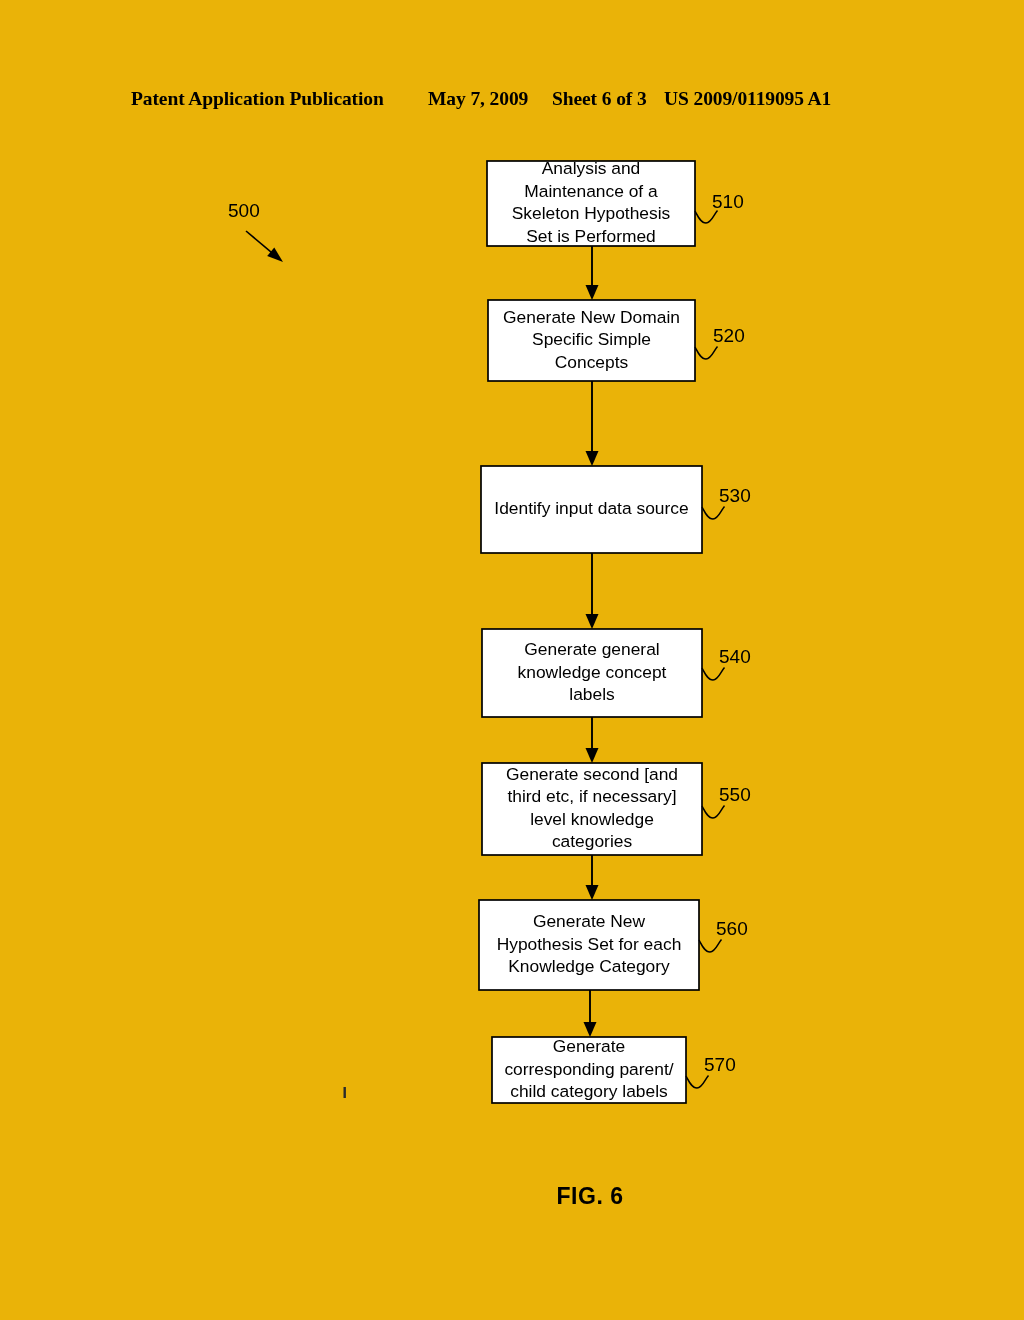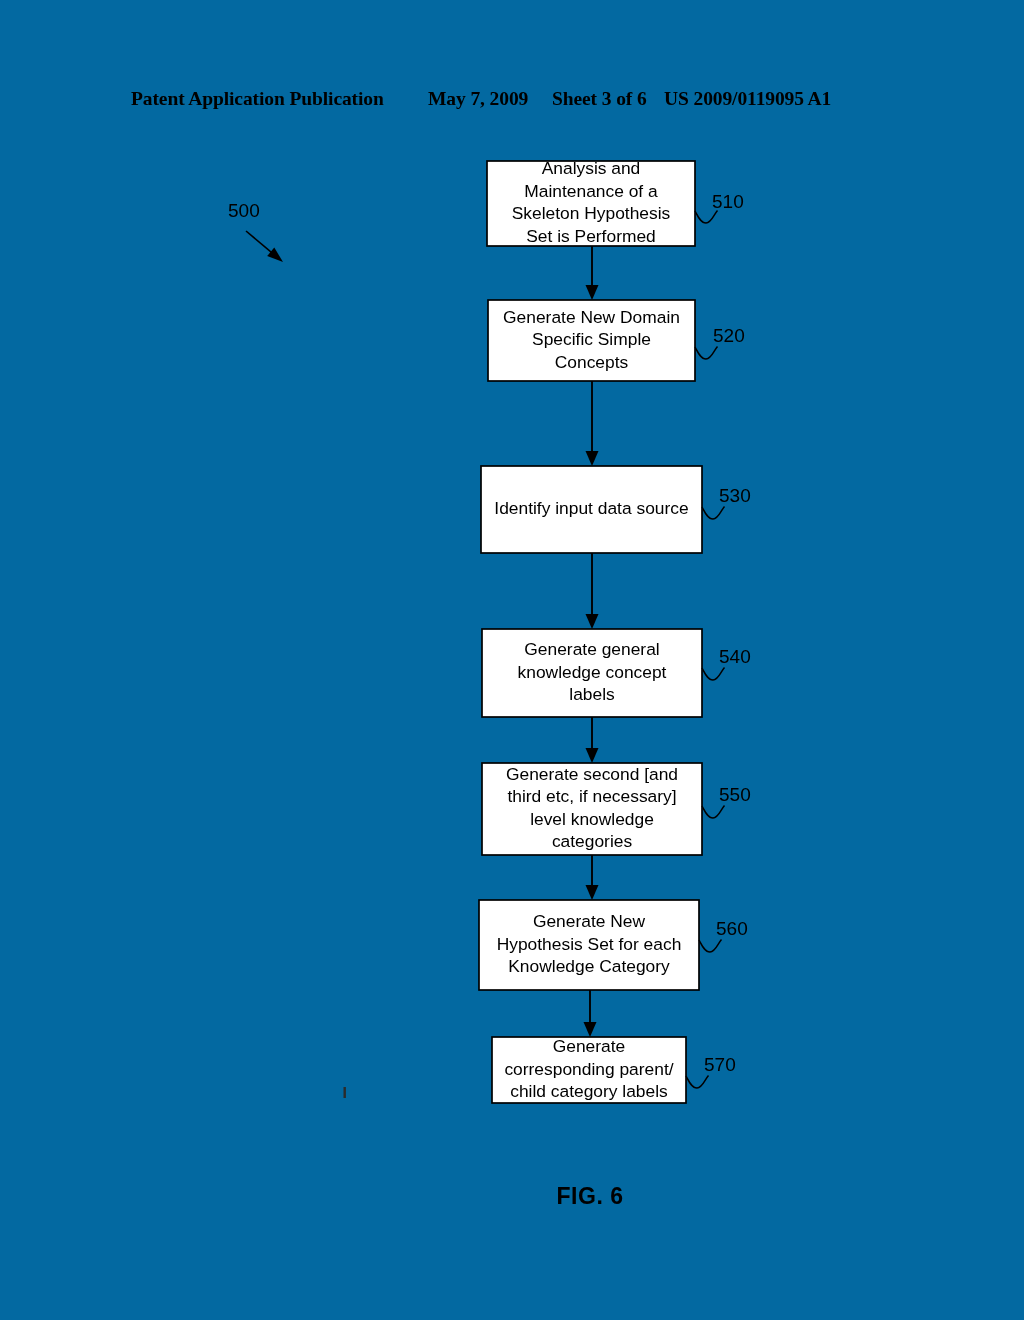--- a/index.html
+++ b/index.html
@@ -16,21 +16,21 @@
     color: #000000;
     overflow: hidden;
   }
 
   #page {
     position: absolute;
     left: 0;
     top: 0;
     width: 1024px;
     height: 1320px;
-    background: #0369a1;
+    background: #eab308;
   }
 
   
   .page-header {
     position: absolute;
     left: 0;
     top: 86px;
     width: 1024px;
     height: 26px;
     font-family: "Liberation Serif", serif;
@@ -113,21 +113,21 @@
   }
 </style>
 </head>
 <body>
 
 <div id="page">
 
   <div class="page-header">
     <span class="hdr hdr-pub">Patent Application Publication</span>
     <span class="hdr hdr-date">May 7, 2009</span>
-    <span class="hdr hdr-sheet">Sheet 3 of 6</span>
+    <span class="hdr hdr-sheet">Sheet 6 of 3</span>
     <span class="hdr hdr-docid">US 2009/0119095 A1</span>
   </div>
 
   <svg id="figure-svg" viewBox="0 0 1024 1320" xmlns="http://www.w3.org/2000/svg">
     <g id="layer-edges">
         <g>
           <line class="flow-line" x1="592" y1="246" x2="592" y2="288"></line>
           <polygon class="arrow-head" points="585.5,285 598.5,285 592,300"></polygon>
         </g>
         <g>

